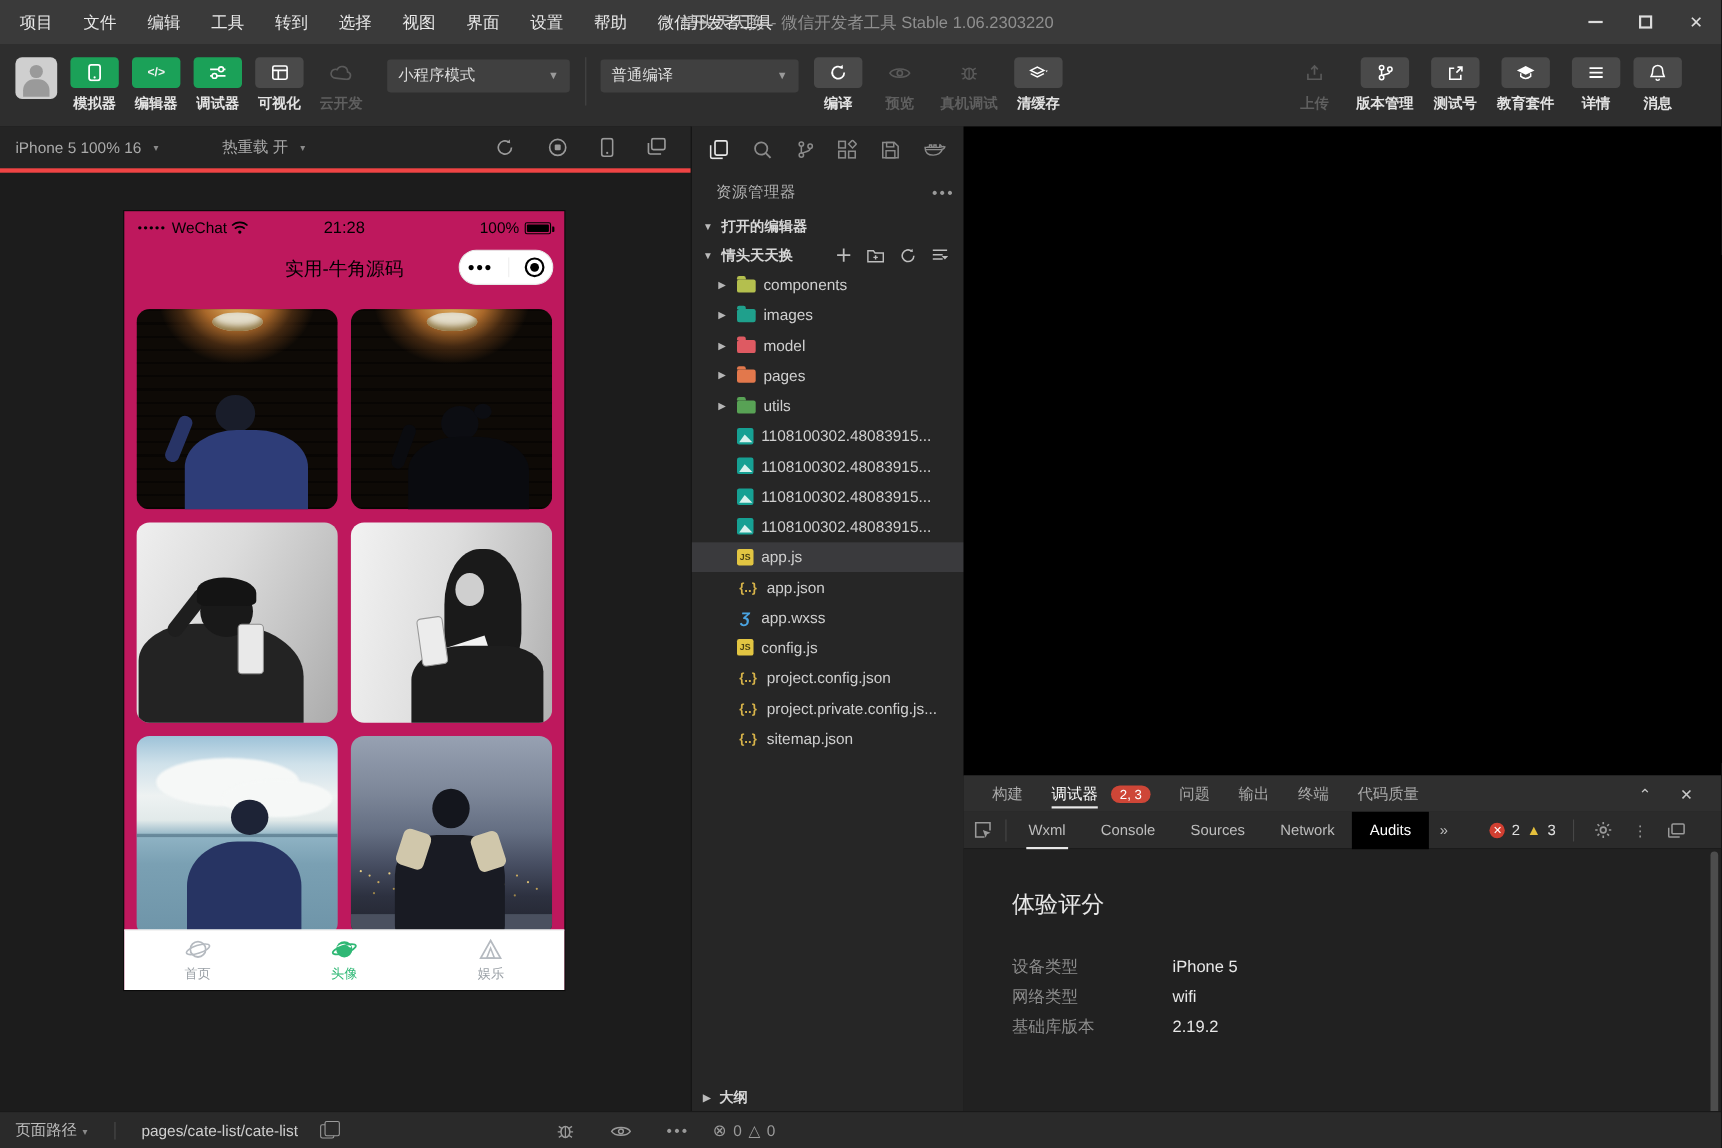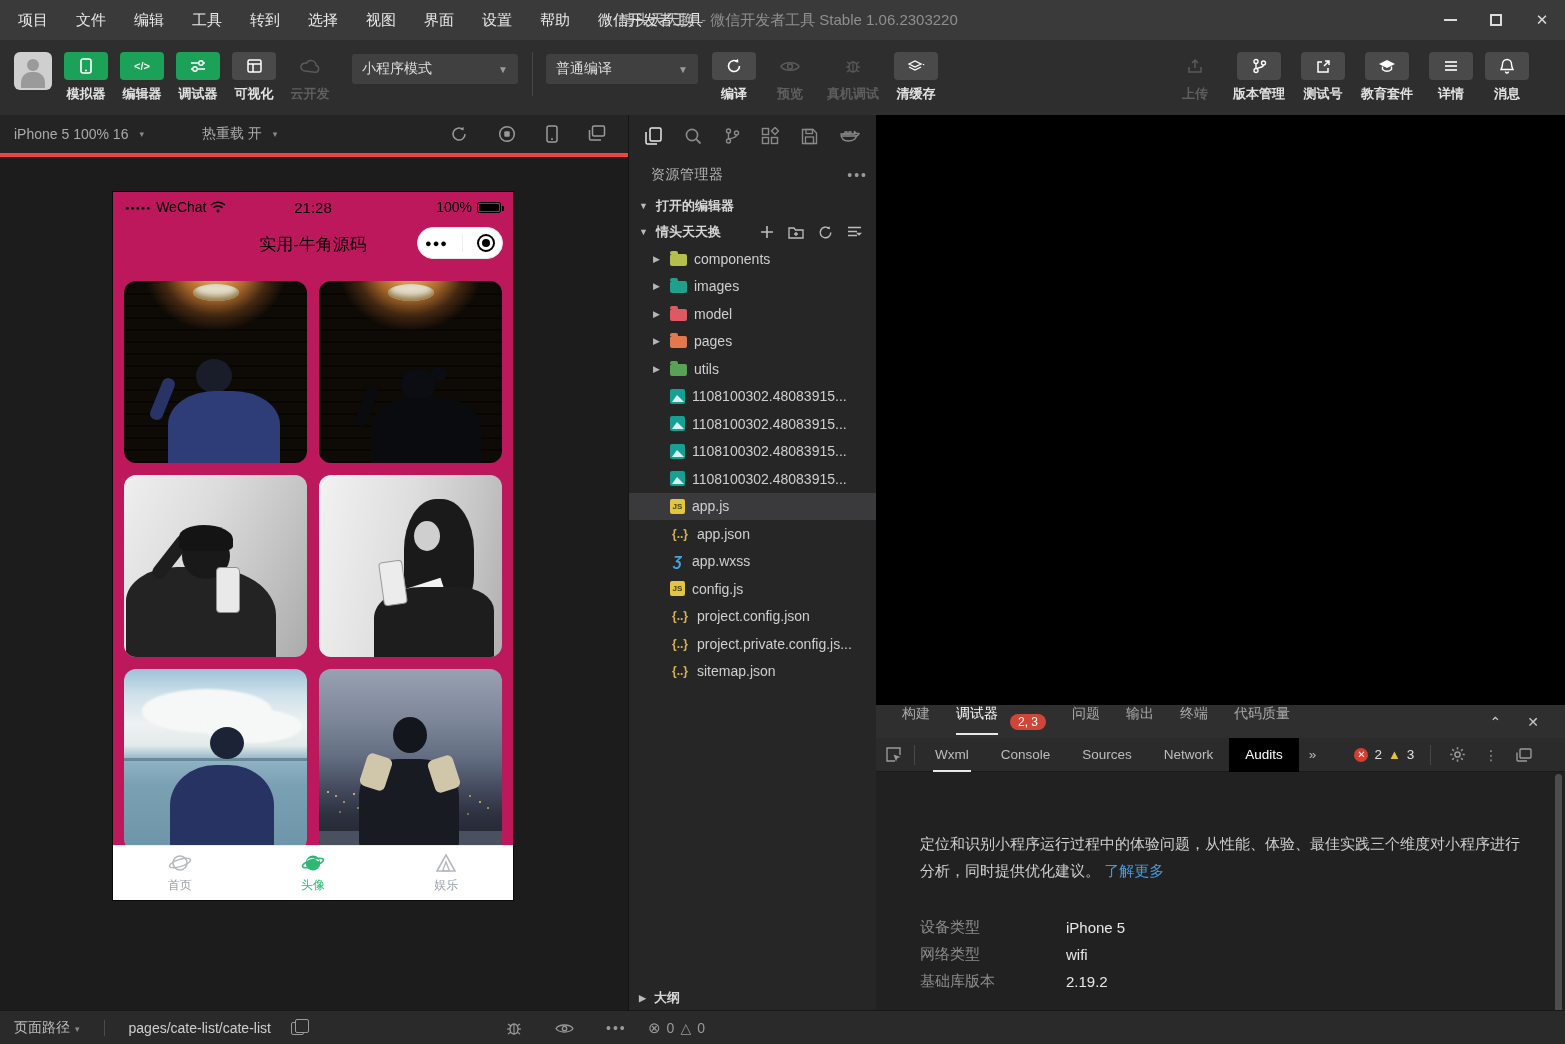--- a/index.html
+++ b/index.html
@@ -28,21 +28,21 @@
   .tb-item { width:56px; margin-top:12px; display:flex; flex-direction:column; align-items:center; gap:5px; }
   .tb-btn { width:44px; height:28px; border-radius:4px; display:flex; align-items:center; justify-content:center; background:#4a4a4a; color:#f2f2f2; font-size:11px; }
   .tb-btn.green { background:#1ba158; }
   .tb-btn.ghost { background:transparent; color:#5f5f5f; }
   .tb-label { font-size:13px; color:#e3e3e3; white-space:nowrap;font-weight:bold; }
   .tb-item.disabled .tb-label { color:#5f5f5f; }
   .tb-item.disabled .tb-btn { background:transparent; color:#5a5a5a; }
   .dropdown { margin:14px 0 0 14px; width:166px; height:30px; background:#404040; border-radius:3px; display:flex; align-items:center; padding:0 10px; font-size:14px; color:#ddd; }
   .dropdown .dd-caret { margin-left:auto; color:#9a9a9a; font-size:10px; }
   .tb-divider { width:1px; height:44px; background:#454545; margin:12px 0 0 14px; }
-  .dropdown.compile { width:152px; margin-left:13px; }
+  .dropdown.compile { width:180px; margin-left:13px; }
   .tb-right { margin-left:auto; display:flex; padding-right:30px; }
   svg.ic { display:block; }
 
   
   .sim-panel { position:absolute; left:0; top:115px; width:628px; bottom:34px; background:#1c1c1c; }
   .sim-bar { height:42px; background:#242424; border-bottom:4px solid #ef4444; display:flex; align-items:center; font-size:14px; color:#aaa; }
   .sim-bar .sel { padding:0 14px; display:flex; gap:6px; align-items:center; white-space:nowrap; }
   .sim-icons { margin-left:auto; display:flex; gap:30px; padding-right:22px; color:#9a9a9a; }
 
   
@@ -132,21 +132,21 @@
   .fi-js { width:15px; height:15px; border-radius:2px; background:#e2c542; color:#4a4214; font-size:8px; font-weight:bold; display:flex; align-items:center; justify-content:center; }
   .fi-json { color:#d8b44a; font-size:12px; font-weight:bold; width:20px; text-align:center; }
   .fi-wxss { color:#4aa3e0; font-size:14px; font-weight:bold; font-style:italic; width:15px; text-align:center; }
   .outline-row { position:absolute; left:0; right:0; bottom:0; height:24px; display:flex; align-items:center; gap:8px; padding-left:10px; font-weight:bold; font-size:13px; color:#d6d6d6; }
   .outline-row .arrow { font-size:9px; color:#bbb; }
 
   
   .canvas { position:absolute; left:876px; top:115px; right:0; height:590px; background:#000; }
   .debug { position:absolute; left:876px; top:705px; right:0; bottom:34px; background:#212121; }
   .dbg-tabs { height:33px; background:#2f2f2f; display:flex; align-items:center; gap:26px; padding-left:26px; font-size:14px; color:#a9a9a9; }
-  .dbg-tab { position:relative; height:33px; display:flex; }
+  .dbg-tab { position:relative; height:33px; display:flex; align-items:center; }
   .dbg-tab.active { color:#fff; }
   .dbg-tab.active::after { content:""; position:absolute; left:0; right:0; bottom:3px; height:2px; background:#e8e8e8; }
   .dbg-badge { background:#ce4637; color:#fff; font-size:12px; border-radius:9px; padding:1px 8px; margin-left:-14px; }
   .dbg-win-btns { margin-left:auto; display:flex; gap:26px; padding-right:26px; color:#c9c9c9; font-size:14px; }
   .devtools-row { height:34px; background:#2b2b2b; border-bottom:1px solid #1a1a1a; display:flex; align-items:center; font-size:13.5px; color:#bdbdbd; }
   .dt-inspect { width:34px; display:flex; justify-content:center; color:#9a9a9a; }
   .dt-sep { width:1px; height:20px; background:#474747; margin:0 4px; }
   .dt-tab { padding:0 16px; height:34px; display:flex; align-items:center; position:relative; }
   .dt-tab.underline::after { content:""; position:absolute; left:14px; right:14px; bottom:0; height:2px; background:#e8e8e8; }
   .dt-tab.selected { background:#000; color:#fff; }
@@ -769,24 +769,21 @@
         <span>⋮</span>
         <span>
             <svg class="ic" width="16" height="14" viewBox="0 0 16 14">
               <rect x="4" y="1" width="11" height="9" rx="1" fill="none" stroke="#9a9a9a" stroke-width="1.4"></rect>
               <path d="M1 4.5 v7.5 a1 1 0 0 0 1 1 h9" fill="none" stroke="#9a9a9a" stroke-width="1.4"></path>
             </svg>
           </span>
       </div>
     </div>
     <div class="dbg-content">
-      <div class="audit-desc">
-        <span>定位和识别小程序运行过程中的体验问题，从性能、体验、最佳实践三个维度对小程序进行分析，同时提供优化建议。</span>
-        <span class="audit-link">了解更多</span>
-      </div>
+      <div class="audit-title">体验评分</div>
       <div class="audit-rows">
         <div class="audit-row">
           <span class="al">设备类型</span>
           <span class="av">iPhone 5</span>
         </div>
         <div class="audit-row">
           <span class="al">网络类型</span>
           <span class="av">wifi</span>
         </div>
         <div class="audit-row">

